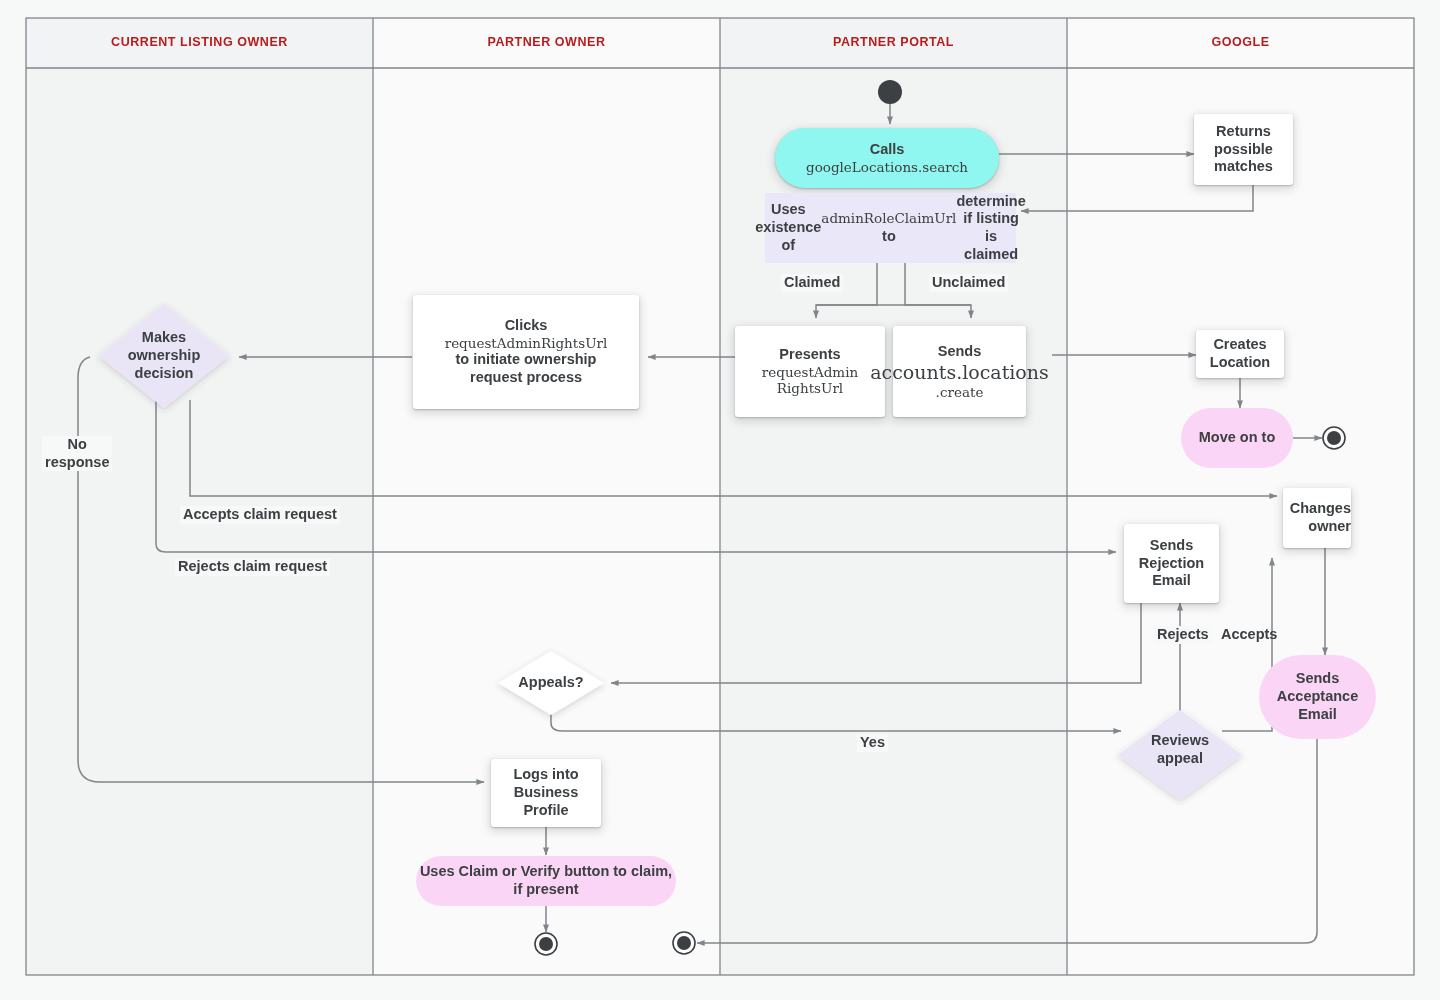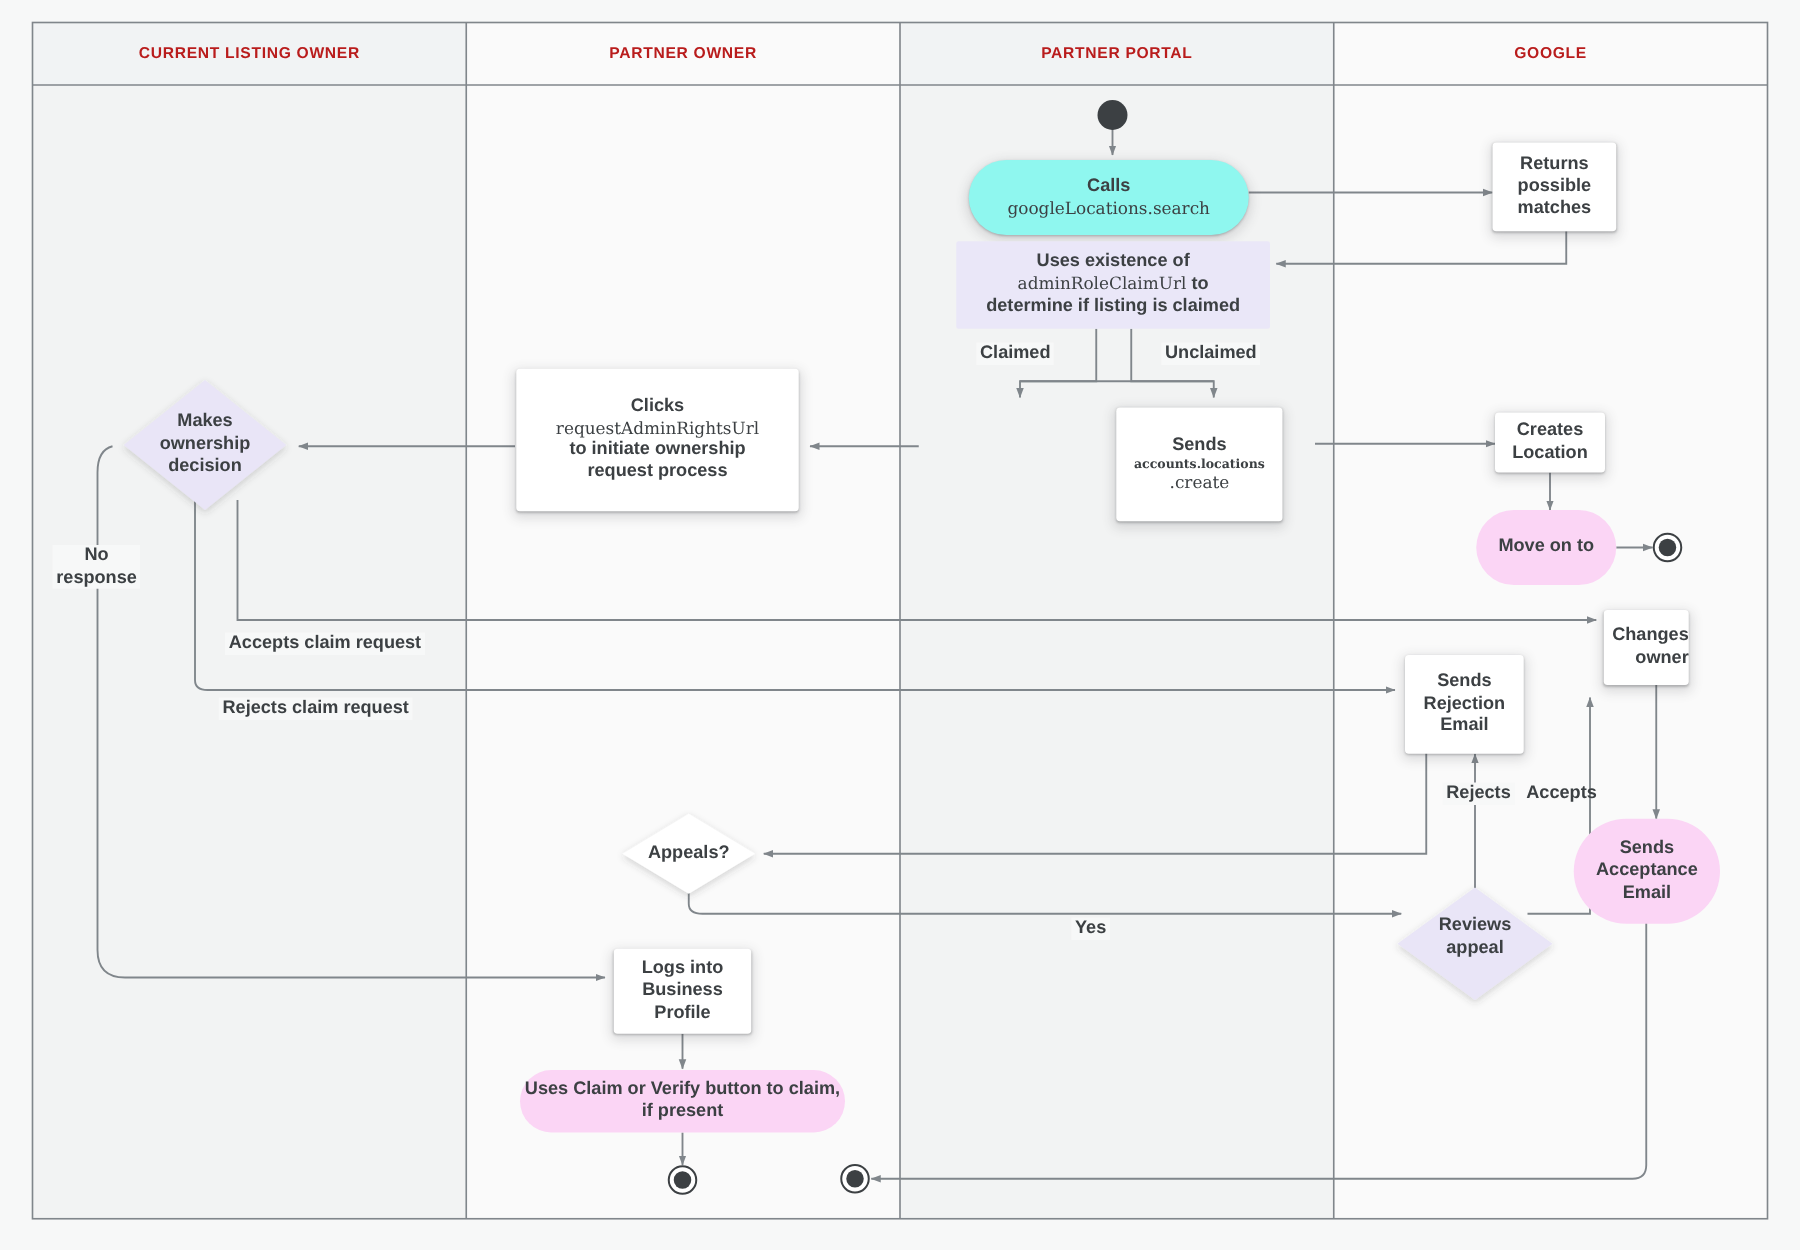--- a/index.html
+++ b/index.html
@@ -140,33 +140,39 @@
 
   <div class="node pill-cyan" style="left:775px;top:128px;width:224px;height:60px;
        flex-direction:column;font-size:14.5px;">
     <span>Calls</span>
     <span class="mono" style="font-size:13.5px;">googleLocations.search</span>
   </div>
 
   <div class="node rect" style="left:1194px;top:114px;width:99px;height:71px;font-size:14.5px;">Returns possible matches</div>
 
   <div class="node box-purple" style="left:765px;top:193px;width:251px;height:70px;
-       flex-direction:column;font-size:14.5px;">
+       flex-direction:row;font-size:14.5px;">
     <span>Uses existence of</span>
     <span>
       <span class="mono" style="font-size:13.5px;">adminRoleClaimUrl</span><span> to</span>
     </span>
     <span>determine if listing is claimed</span>
   </div>
 
+  <div class="node rect" style="left:735px;top:326px;width:150px;height:91px;
+       flex-direction:column;font-size:14.5px;">
+    <span>Presents</span>
+    <span class="mono" style="font-size:13.5px;">requestAdmin</span>
+    <span class="mono" style="font-size:13.5px;">RightsUrl</span>
+  </div>
 
   <div class="node rect" style="left:893px;top:326px;width:133px;height:91px;
        flex-direction:column;font-size:14.5px;">
     <span>Sends</span>
-    <span class="mono" style="font-size:10px;font-weight:bold;">accounts.locations</span>
+    <span class="mono" style="font-size:19px;">accounts.locations</span>
     <span class="mono" style="font-size:13.5px;">.create</span>
   </div>
 
   <div class="node rect" style="left:1196px;top:330px;width:88px;height:48px;font-size:14.5px;">Creates Location</div>
 
   <div class="node rect" style="left:413px;top:295px;width:226px;height:114px;
        flex-direction:column;font-size:14.5px;">
     <span>Clicks</span>
     <span class="mono" style="font-size:13.5px;">requestAdminRightsUrl</span>
     <span>to initiate ownership</span>

